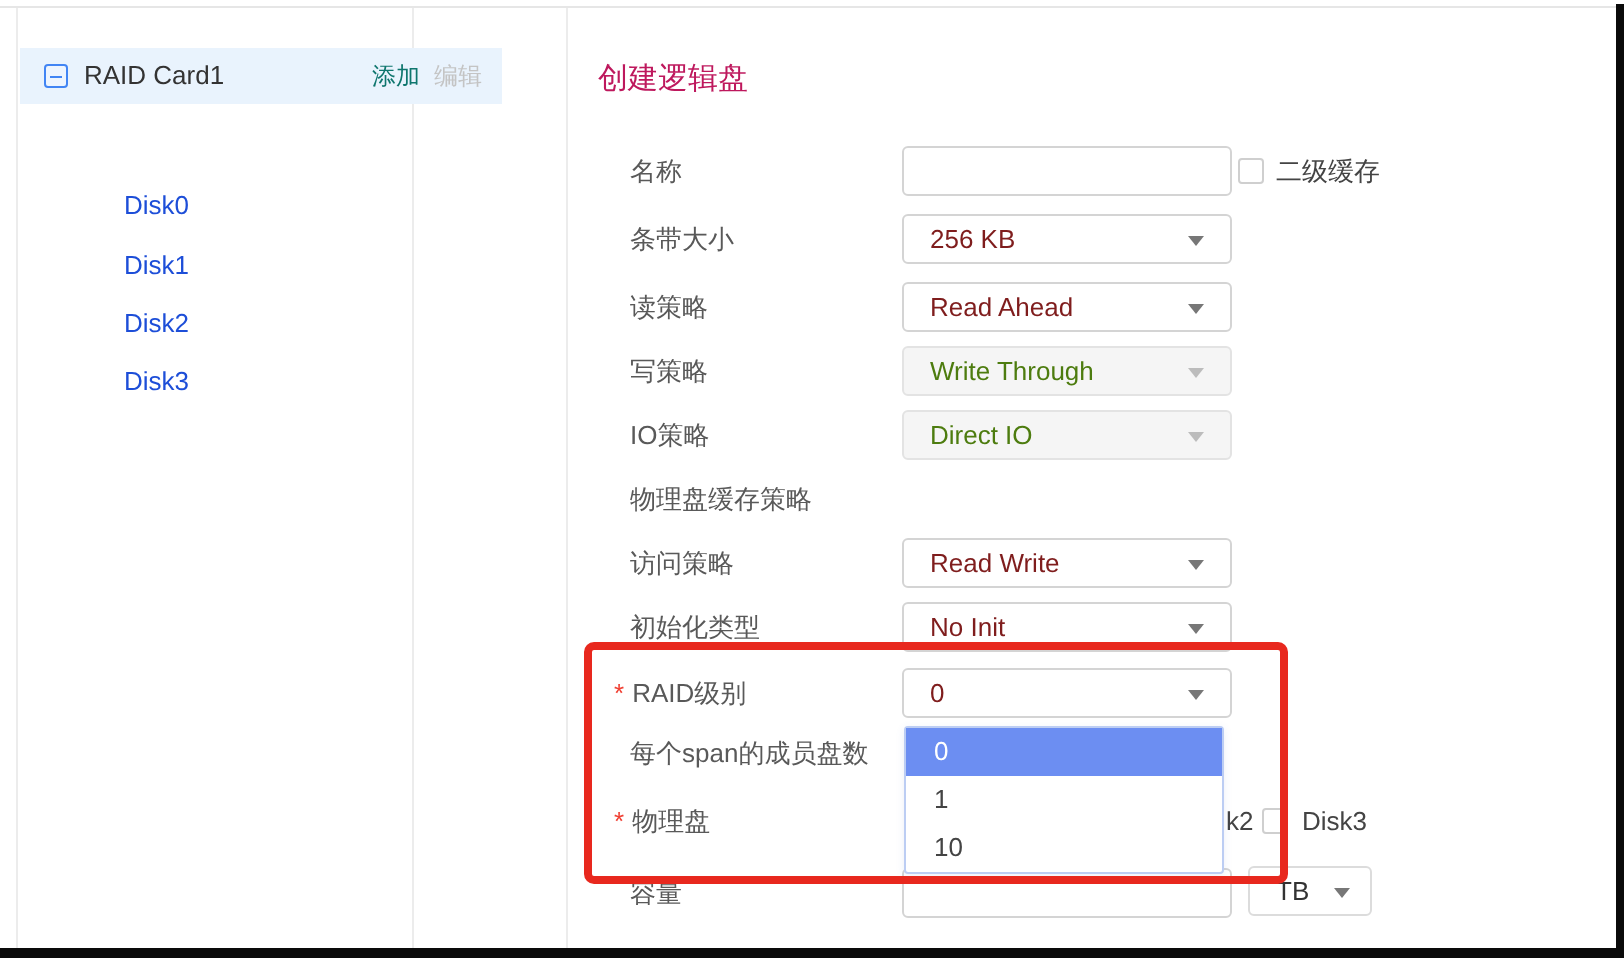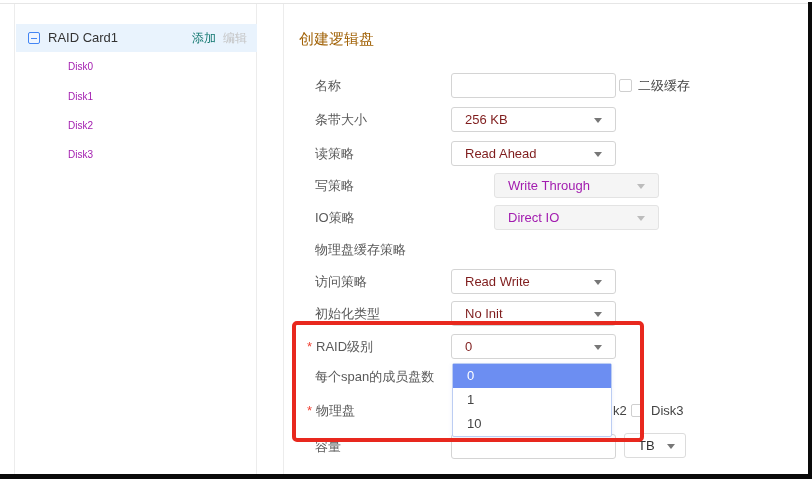--- a/index.html
+++ b/index.html
@@ -5,45 +5,45 @@
   * { margin:0; padding:0; box-sizing:border-box; }
   body { background:#fff; font-family:"Liberation Sans","DejaVu Sans",sans-serif; }
   #screen { position:relative; width:812px; height:479px; background:#fff; overflow:hidden; }
 
   
   .topline { position:absolute; left:0; top:3px; width:812px; height:1px; background:#e6e6e6; }
   .border-right { position:absolute; right:0; top:2px; width:4px; height:477px; background:#0a0a0a; z-index:20; }
   .border-bottom { position:absolute; left:0; top:474px; width:812px; height:5px; background:#0a0a0a; z-index:20; }
 
   
-  .sidebar { position:absolute; left:14px; top:4px; width:243px; height:470px; background:#fff;
+  .sidebar { position:absolute; left:8px; top:4px; width:199px; height:470px; background:#fff;
              border-left:1px solid #ececec; border-right:1px solid #ececec; }
   .tree-root { position:absolute; left:1px; top:20px; width:241px; height:28px; background:#e9f3fd; cursor:pointer; }
   .collapse-box { position:absolute; left:12px; top:8px; width:12px; height:12px; border:1px solid #4285f4;
                   border-radius:2px; background:#eef5fe; }
   .collapse-box .minus { position:absolute; left:2px; top:4.5px; width:6px; height:1.5px; background:#4285f4; }
   .tree-root-label { position:absolute; left:32px; top:0; line-height:28px; font-size:13px; color:#333; font-weight:500; }
   .lnk-add { position:absolute; left:176px; top:0; line-height:28px; font-size:12px; color:#0f766e; cursor:pointer; }
   .lnk-edit { position:absolute; left:207px; top:0; line-height:28px; font-size:12px; color:#c4c4c4; cursor:pointer; }
-  .tree-disk { position:absolute; left:53px; width:170px; height:22px; line-height:22px; font-size:10px; color:#a21caf; cursor:pointer; }
+  .tree-disk { position:absolute; left:53px; width:170px; height:22px; line-height:22px; font-size:13px; color:#1d4ed8; cursor:pointer;margin-top:36px; }
 
   
   .main-sep { position:absolute; left:283px; top:4px; width:1px; height:470px; background:#ececec; }
-  .page-title { position:absolute; left:299px; top:30px; font-size:15px; color:#a16207; font-weight:500; }
+  .page-title { position:absolute; left:299px; top:30px; font-size:15px; color:#be185d; font-weight:500; }
 
   .lbl { position:absolute; font-size:13px; color:#595959; line-height:25px; white-space:nowrap; }
   .req { color:#f04134; margin-right:4px; }
 
   .inp, .sel { position:absolute; left:451px; width:165px; height:25px; background:#fff;
                border:1px solid #d4d4d4; border-radius:3px; font-size:13px; color:#7f1d1d; }
   .inp { padding:0 8px; outline:none; font-family:inherit; }
   .sel { line-height:23px; padding-left:13px; font-weight:500; cursor:pointer; }
   .sel .arrow { position:absolute; right:13px; top:10px; width:0; height:0;
                 border-left:4px solid transparent; border-right:4px solid transparent; border-top:5px solid #777; }
-  .sel.disabled { background:#f5f5f5; color:#a21caf; border-color:#e3e3e3; cursor:default;margin-left:43px; }
+  .sel.disabled { background:#f5f5f5; color:#4d7c0f; border-color:#e3e3e3; cursor:default; }
   .sel.disabled .arrow { border-top-color:#bcbcbc; }
 
   .cbx { position:absolute; width:13px; height:13px; border:1px solid #cfcfcf; border-radius:2px; background:#fff; cursor:pointer; }
   .cbx-label { position:absolute; font-size:13px; color:#444; line-height:25px; }
 
   
   .menu { position:absolute; left:452px; top:363px; width:160px; background:#fff;
           border:1px solid #bccdf3; border-radius:2px; z-index:5; box-shadow:0 1px 4px rgba(90,120,200,.12); }
   .menu-item { height:24px; line-height:24px; padding-left:14px; font-size:13px; color:#444; cursor:pointer; }
   .menu-item.selected { background:#6c8ef2; color:#fff; }

